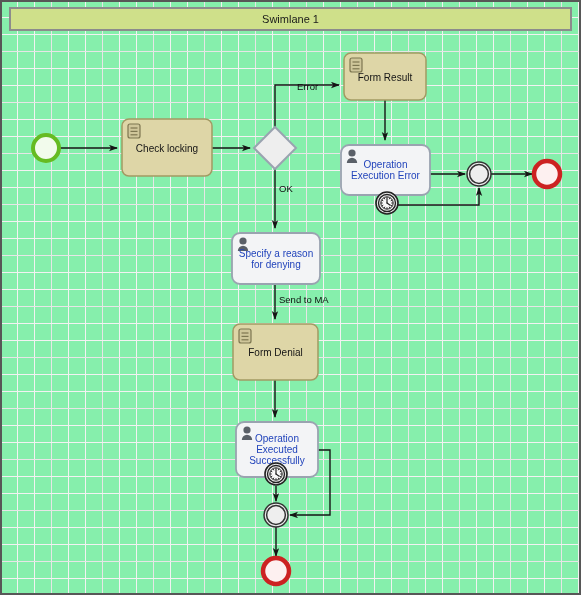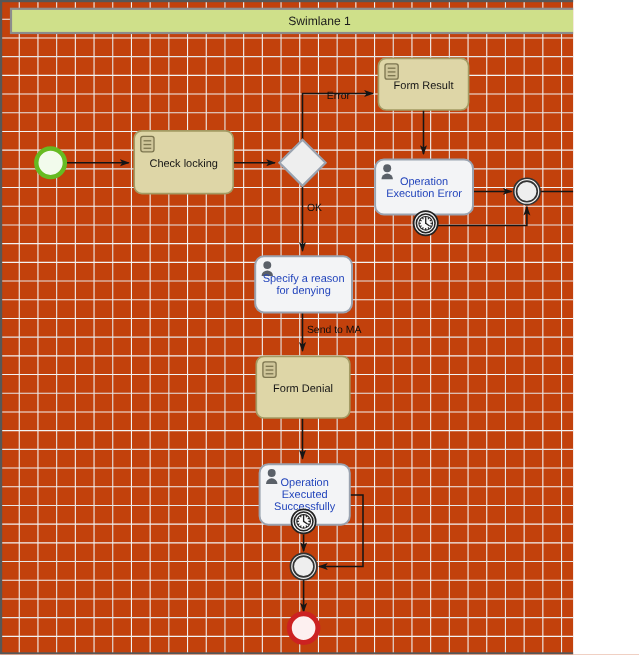--- a/index.html
+++ b/index.html
@@ -4,24 +4,24 @@
 <title>BPMN Diagram</title>
 <style>
   html, body {
     margin: 0;
     padding: 0;
     background: #ffffff;
     font-family: "Liberation Sans", sans-serif;
   }
   #canvas-wrap {
     position: relative;
-    width: 521px;
+    width: 581px;
     height: 595px;
     overflow: hidden;
-    background: #c2410c;
+    background: #86efac;
   }
   svg.diagram {
     display: block;
     width: 581px;
     height: 595px;
   }
   .grid-minor { stroke: #f2f2f2; stroke-width: 1; }
   .grid-major { stroke: #e6e6e6; stroke-width: 1; }
 
   .canvas-border {

